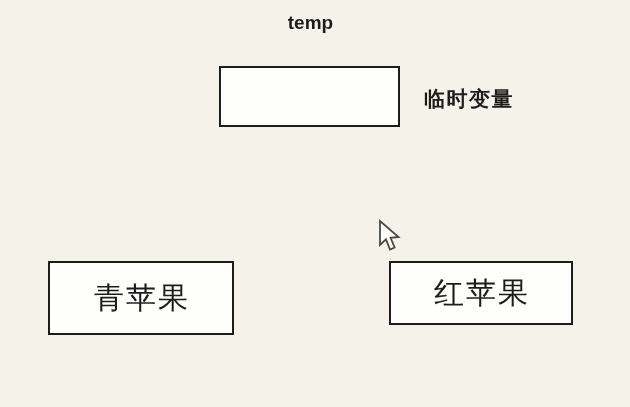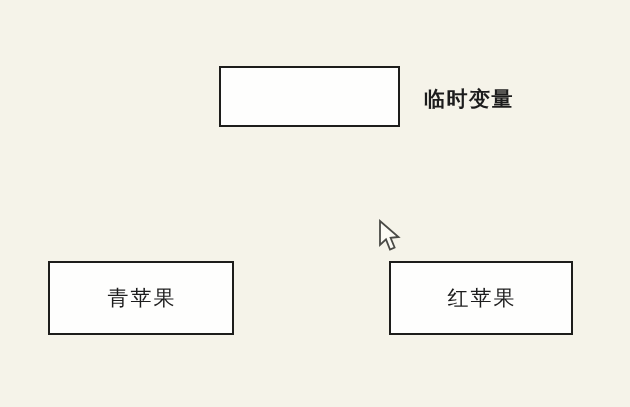--- a/index.html
+++ b/index.html
@@ -22,21 +22,21 @@
   }
   .var-box {
     position: absolute;
     background: var(--box_fill, #fefefd);
     border: 2px solid var(--box_border, #1d1d1b);
     display: flex;
     align-items: center;
     justify-content: center;
   }
   .box-value {
-    font-size: 21px;
+    font-size: 30px;
     letter-spacing: 2px;
     text-indent: 2px; 
     color: var(--text, #1c1c1c);
     white-space: nowrap;
     text-align: center;
   }
   .en-label {
     position: absolute;
     font-size: 19px;
     font-weight: 600;
@@ -51,33 +51,34 @@
     letter-spacing: 1.5px;
     color: var(--text, #1c1c1c);
     white-space: nowrap;
   }
   
   .temp-label   { left: 220px; top: 12px;  width: 181px; }
   .temp-box     { left: 219px; top: 66px;  width: 181px; height: 61px; }
   .temp-caption { left: 424px; top: 85px; }
   .apple1-box   { left: 48px;  top: 261px; width: 186px; height: 74px; }
   .apple1-label { left: 65px;  top: 360px; width: 120px; }
-  .apple2-box   { left: 389px; top: 261px; width: 184px; height: 74px; }
+  .apple2-box   { left: 389px; top: 261px; width: 184px; height: 64px; }
   .apple2-label { left: 436px; top: 357px; width: 120px; }
   .cursor {
     position: absolute;
     left: 377px; top: 219px;
     width: 24px; height: 35px;
   }
 </style>
 </head>
 <body>
 
 <div class="canvas">
 
+  <div class="en-label temp-label">temp</div>
 
   <div class="var-box temp-box">
     <span class="box-value"></span>
   </div>
 
   <div class="cn-caption temp-caption">临时变量</div>
 
   <svg class="cursor" viewBox="0 0 24 35" xmlns="http://www.w3.org/2000/svg">
     <path d="M3,2 L3,26 L9,20.4 L13,30.5 L17.6,28.5 L13.6,18.8 L21.5,18 Z" fill="#fcfbf5" stroke="#4a4a46" stroke-width="1.8" stroke-linejoin="miter"></path>
   </svg>

